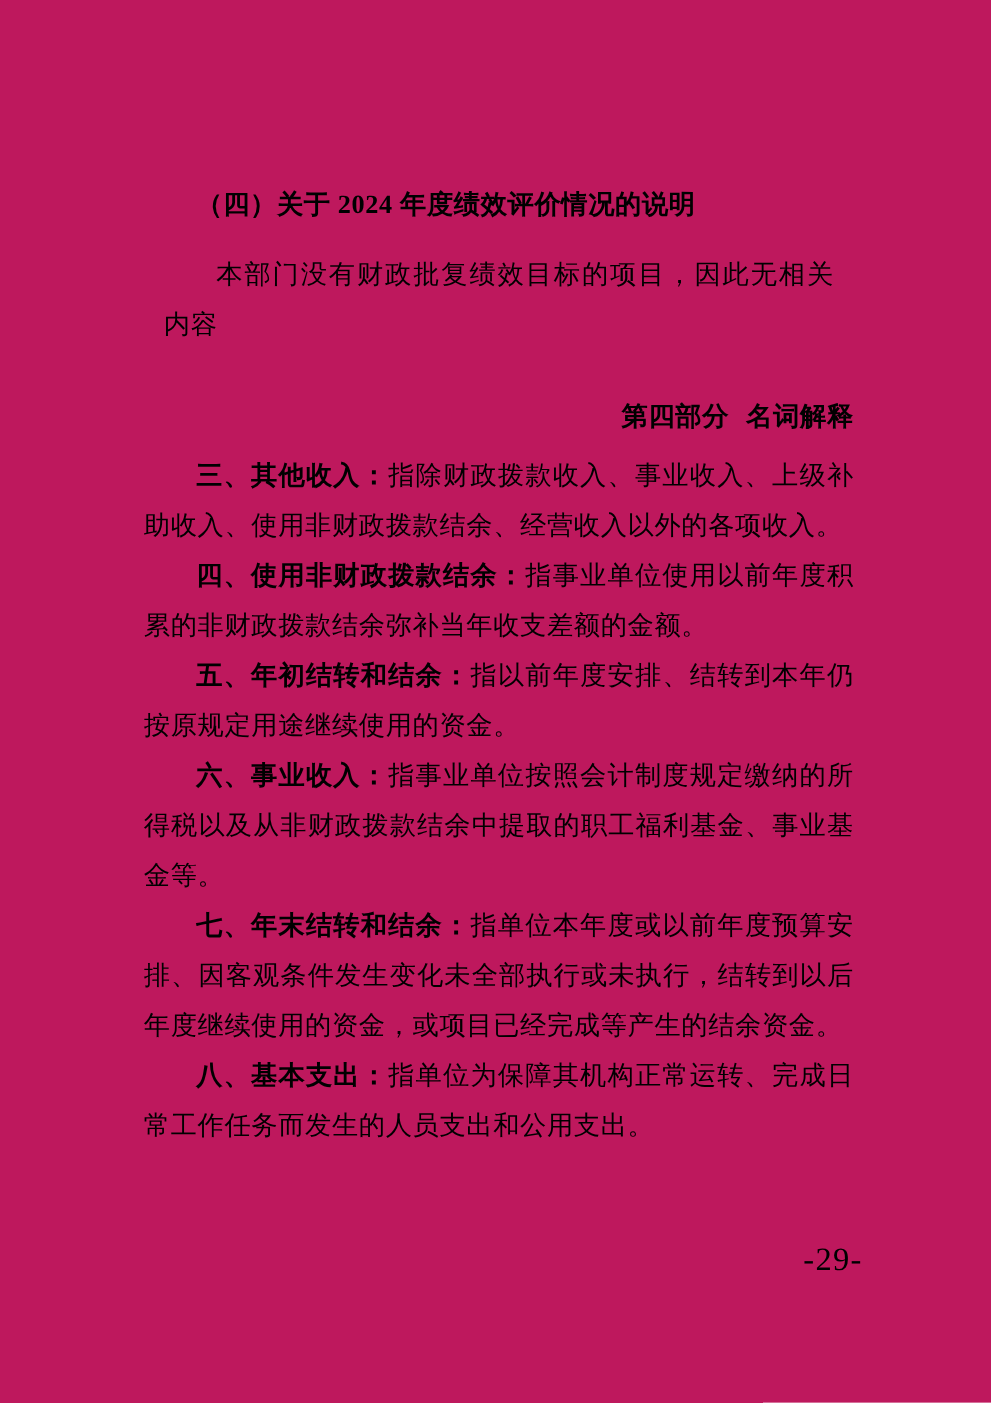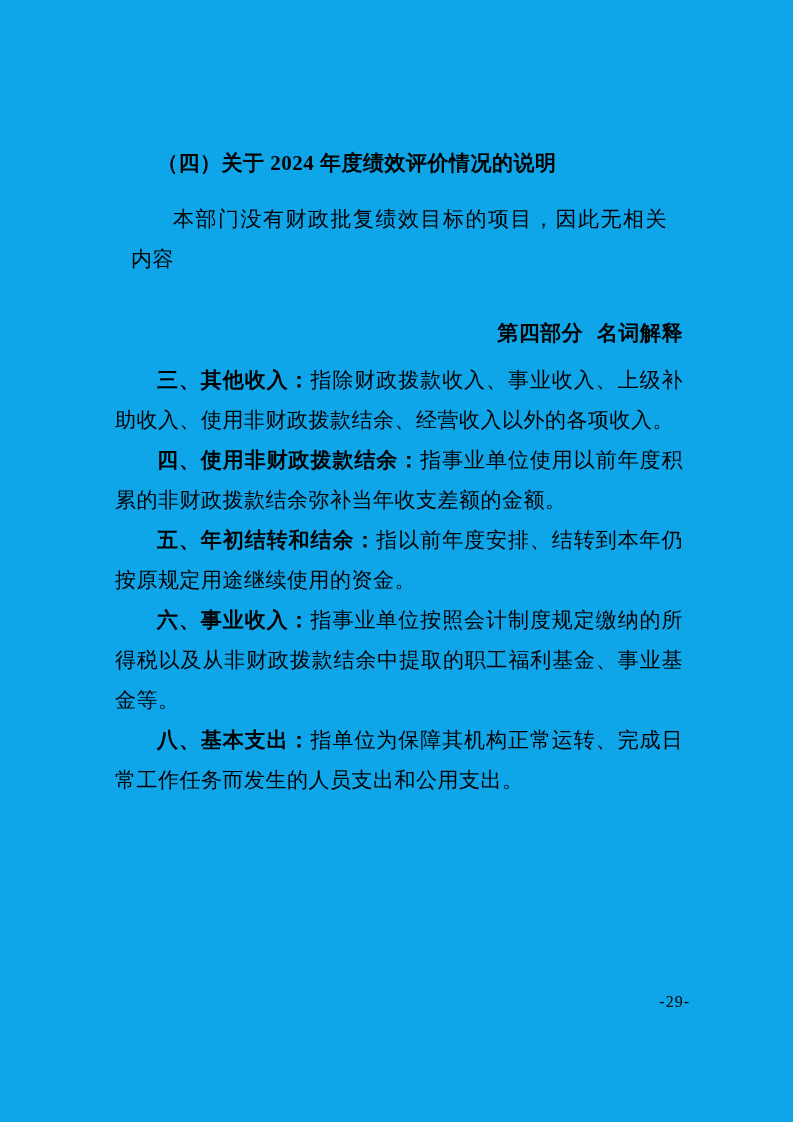--- a/index.html
+++ b/index.html
@@ -11,21 +11,21 @@
     width: 793px;
     height: 1122px;
     position: relative;
     font-family: "Liberation Serif", "DejaVu Serif", serif;
     color: #000000;
     overflow: hidden;
   }
   .page {
     position: absolute;
     inset: 0;
-    background: #0ea5e9;
+    background: #be185d;
   }
   .content {
     position: absolute;
     left: 115px;
     right: 110px;
     top: 143px;
     font-size: 21px;
     line-height: 40px;
     text-align: justify;
     letter-spacing: 0.5px;
@@ -54,21 +54,21 @@
     margin: 0;
     text-indent: 42px;
   }
   .term {
     font-weight: bold;
   }
   .page-number {
     position: absolute;
     top: 993px;
     right: 103px;
-    font-size: 16px;
+    font-size: 26px;
     letter-spacing: 1px;
   }
 </style>
 </head>
 <body>
 
 <div class="page">
   <div class="content">
 
     <h2 class="section-heading">（四）关于 2024 年度绩效评价情况的说明</h2>
@@ -80,19 +80,20 @@
 
 
     <p class="term-para"><span class="term">三、其他收入：</span><span>指除财政拨款收入、事业收入、上级补助收入、使用非财政拨款结余、经营收入以外的各项收入。</span></p>
 
     <p class="term-para"><span class="term">四、使用非财政拨款结余：</span><span>指事业单位使用以前年度积累的非财政拨款结余弥补当年收支差额的金额。</span></p>
 
     <p class="term-para"><span class="term">五、年初结转和结余：</span><span>指以前年度安排、结转到本年仍按原规定用途继续使用的资金。</span></p>
 
     <p class="term-para"><span class="term">六、事业收入：</span><span>指事业单位按照会计制度规定缴纳的所得税以及从非财政拨款结余中提取的职工福利基金、事业基金等。</span></p>
 
+    <p class="term-para"><span class="term">七、年末结转和结余：</span><span>指单位本年度或以前年度预算安排、因客观条件发生变化未全部执行或未执行，结转到以后年度继续使用的资金，或项目已经完成等产生的结余资金。</span></p>
 
     <p class="term-para"><span class="term">八、基本支出：</span><span>指单位为保障其机构正常运转、完成日常工作任务而发生的人员支出和公用支出。</span></p>
 
   </div>
 
   <div class="page-number">-29-</div>
 </div>
 
 </body></html>

